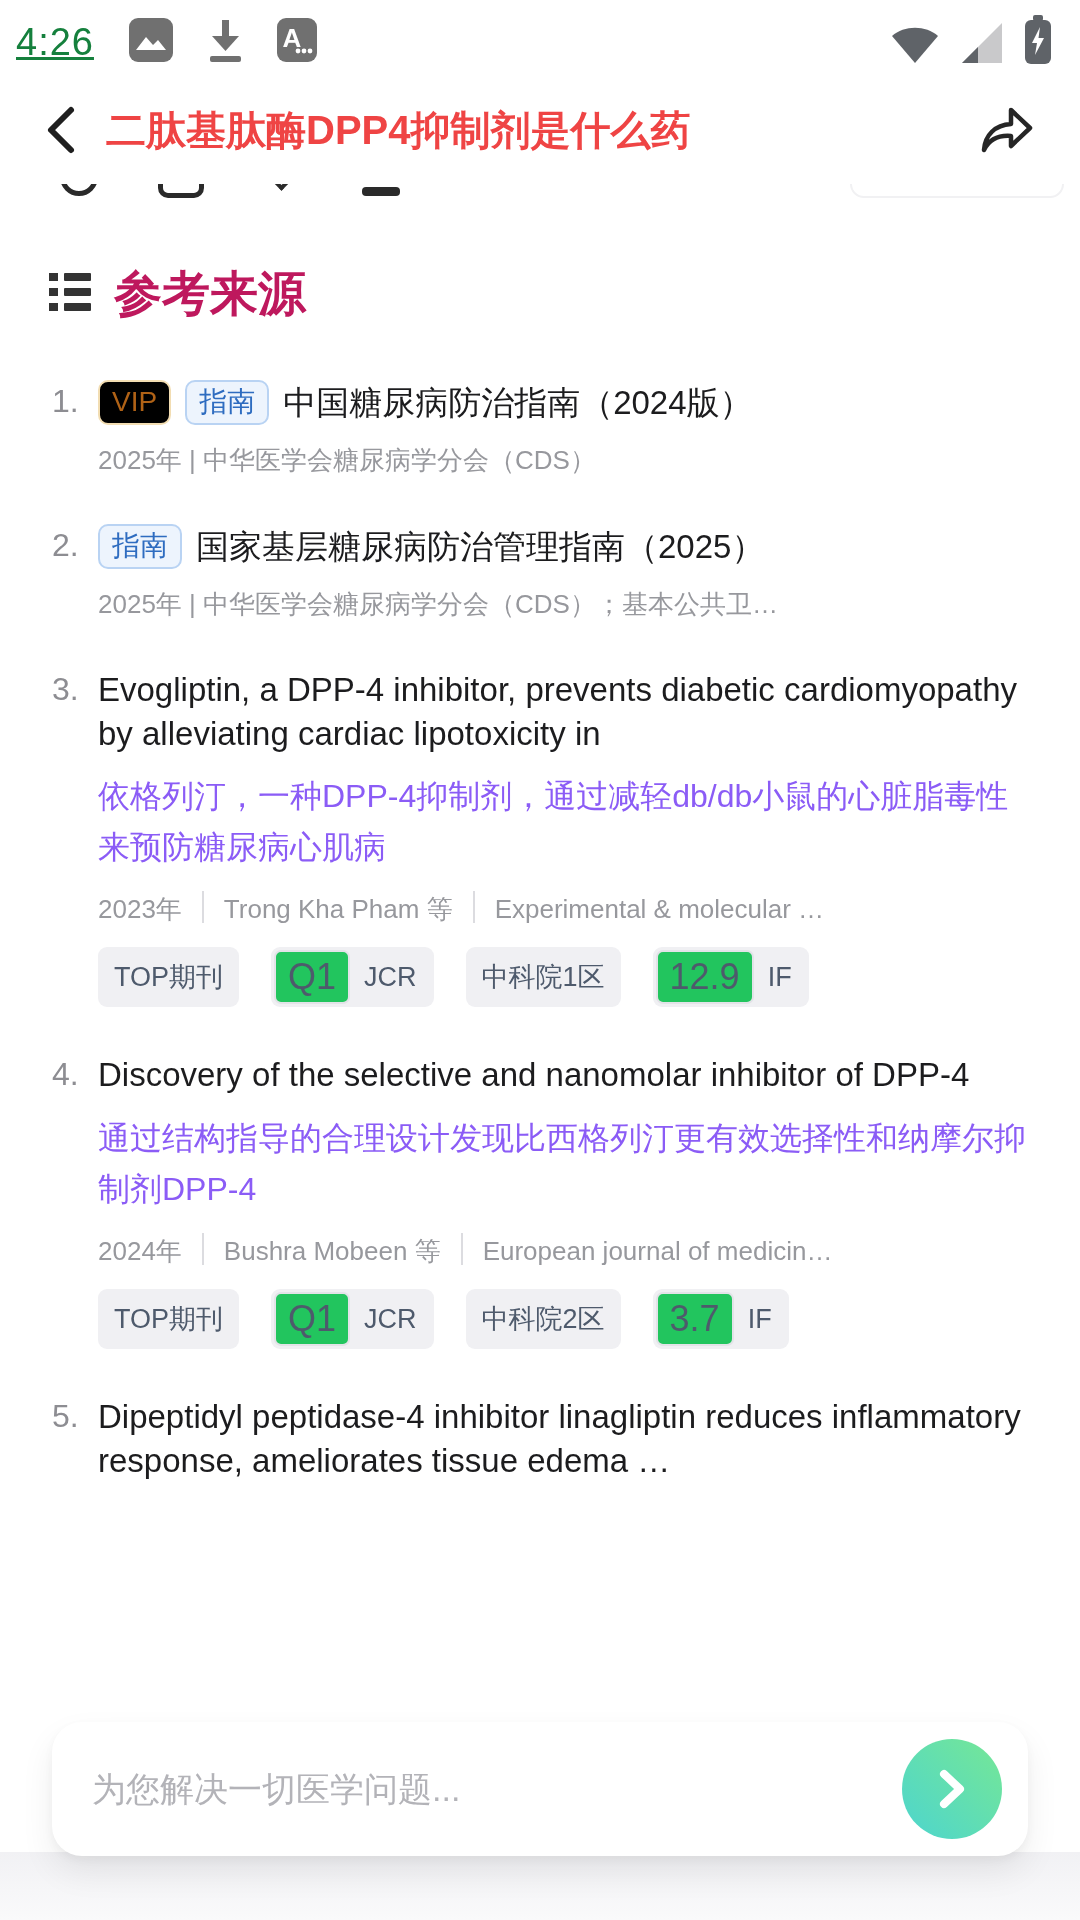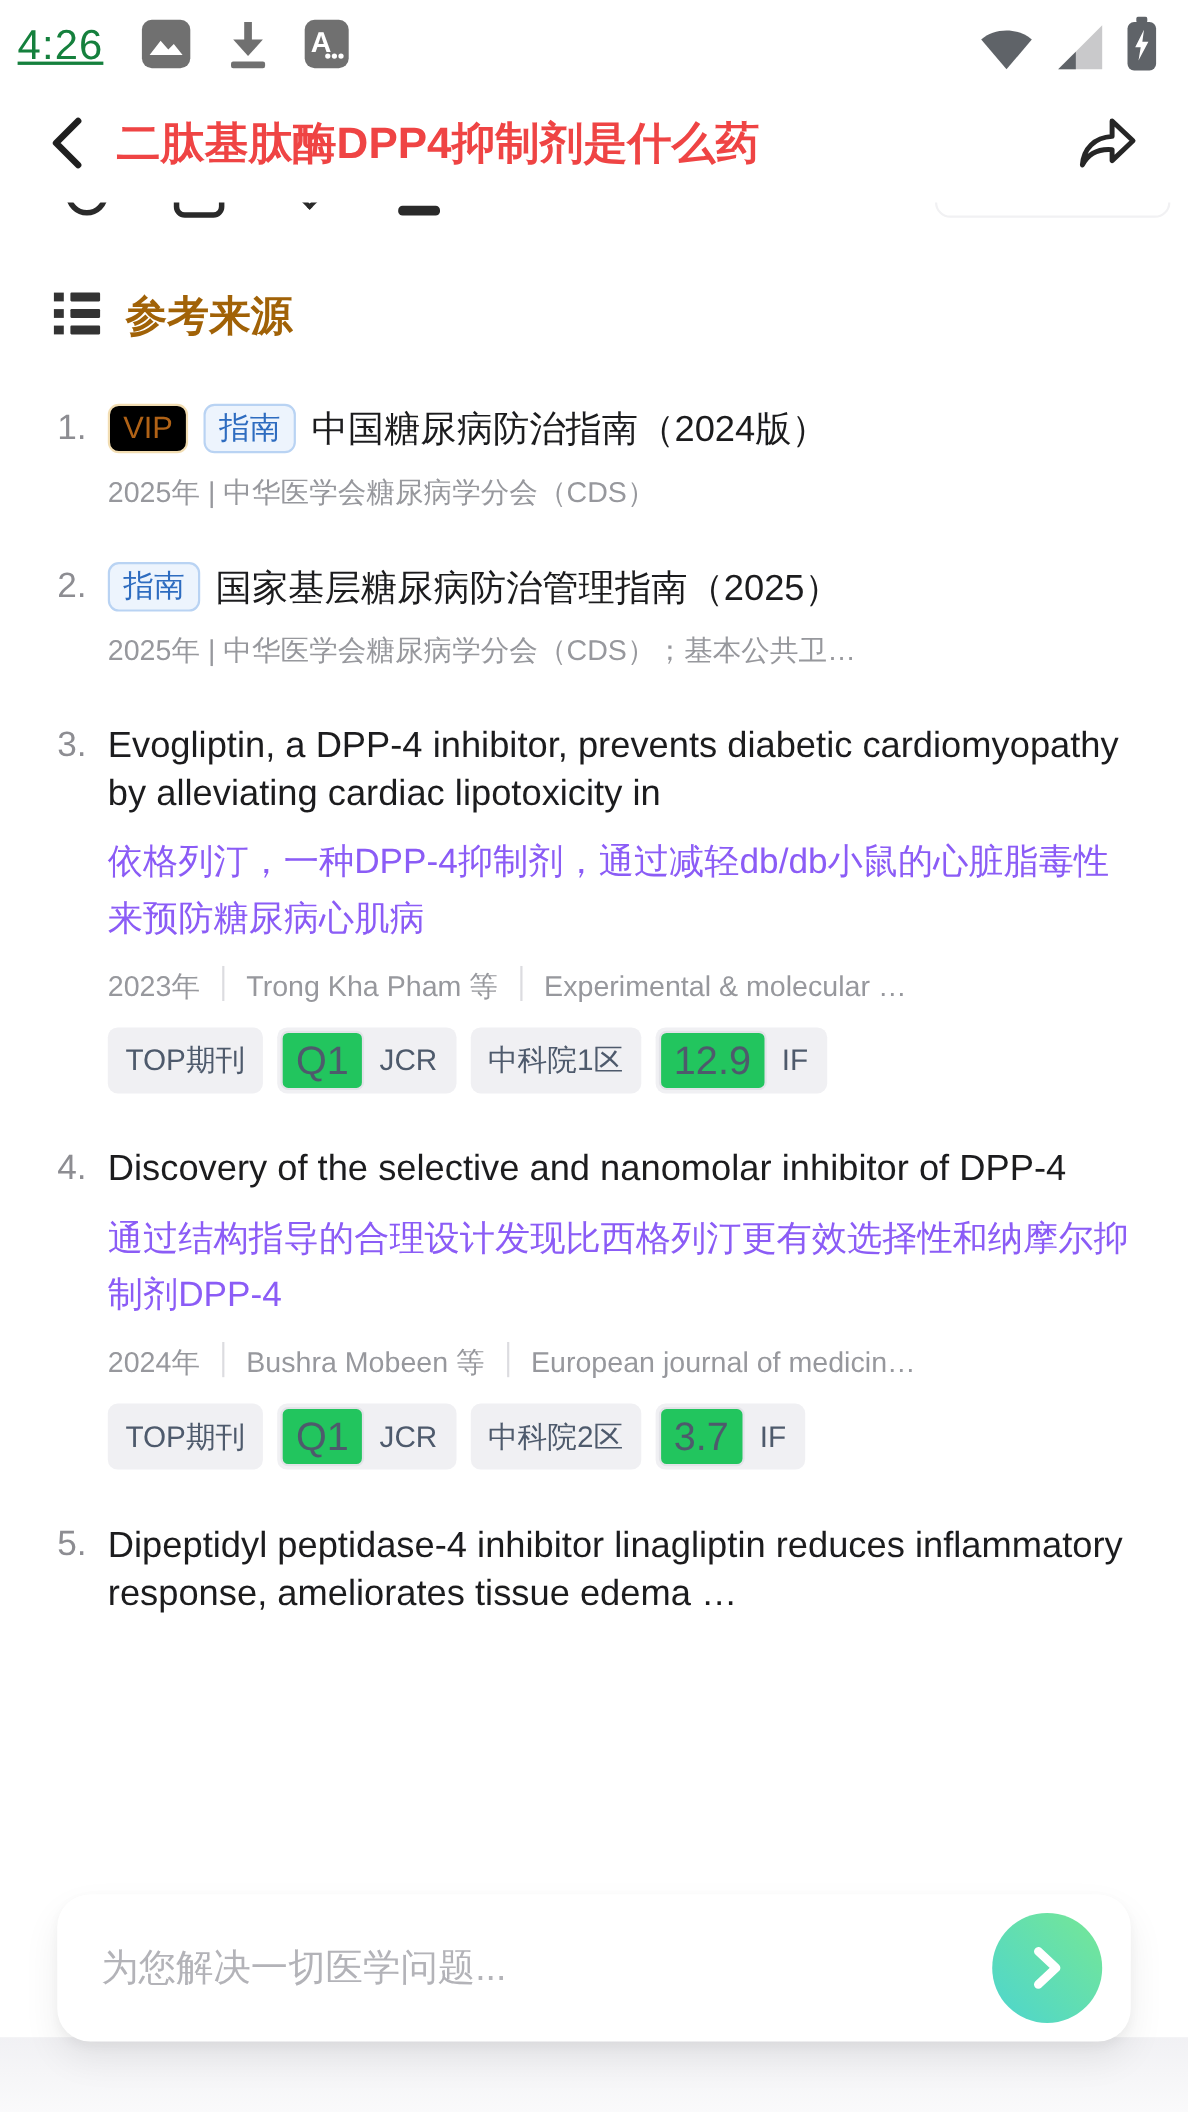--- a/index.html
+++ b/index.html
@@ -29,37 +29,37 @@
                border:5px solid #2a2a2a; border-radius:10px; }
   .clip-chevron { position:absolute; left:215px; top:-9px; width:13px; height:13px;
                   border-right:4px solid #2a2a2a; border-bottom:4px solid #2a2a2a; transform:rotate(45deg); }
   .clip-bar { position:absolute; left:302px; top:3px; width:38px; height:9px;
               background:#2a2a2a; border-radius:4px; }
   .clip-faint { position:absolute; left:790px; top:-16px; width:214px; height:30px;
                 border:2px solid #f1f1f3; border-radius:14px; }
 
   
   .section-header { display:flex; align-items:center; margin:58px 0 0 48px; }
-  .section-title { font-size:38px; font-weight:bold; color:#a16207; margin-left:22px;text-align:center; }
+  .section-title { font-size:48px; font-weight:bold; color:#be185d; margin-left:22px;text-align:center; }
 
   
   .ref-list { margin-top:54px; }
   .ref-item { display:flex; padding:0 48px 0 52px; margin-bottom:46px; }
   .ref-num { width:46px; flex:none; font-size:32px; color:#8d8d92; padding-top:3px; }
   .ref-body { flex:1; min-width:0; }
   .ref-title { font-size:33px; color:#1c1c1e; line-height:1.32; }
   .badge { display:inline-block; font-size:28px; line-height:1; padding:6px 12px 7px;
            border-radius:10px; margin-right:14px; vertical-align:3px; }
   .badge.vip { color:#b06216; background:#000000; border:2px solid #f2ddb2; }
   .badge.guide { color:#2e6cc0; background:#edf4fd; border:2px solid #b9d3f3; }
   .ref-translation { font-size:32px; color:#8b5cf6; line-height:1.6; margin-top:16px; }
   .ref-meta { font-size:26px; color:#97989d; margin-top:18px; white-space:nowrap; overflow:hidden; }
   .meta-divider { display:inline-block; width:2px; height:32px; background:#dcdce0;
                   margin:0 20px; vertical-align:-5px; }
-  .ref-tags { display:flex; gap:13px; margin-top:20px; }
+  .ref-tags { display:flex; gap:32px; margin-top:20px; }
   .tag { background:#f0f0f3; border-radius:9px; color:#4e5a6c; font-size:27px;
          padding:8px 16px; line-height:1; display:flex; align-items:center; }
   .tag-split { background:#f0f0f3; border-radius:9px; display:flex; align-items:stretch; padding:3px; }
   .tag-split .tag-left { background:#22c55e; border:2px solid #e3e3e8; border-radius:7px;
                          padding:4px 12px; color:#4e5a6c; font-size:36px; display:flex; align-items:center; }
   .tag-split .tag-right { padding:4px 14px; color:#4e5a6c; font-size:27px; display:flex; align-items:center; }
 
   
   .bottom-fade { position:absolute; left:0; top:1852px; width:1080px; height:68px;
                  background:linear-gradient(180deg,#f1f1f4 0%,#fafafb 100%); }

